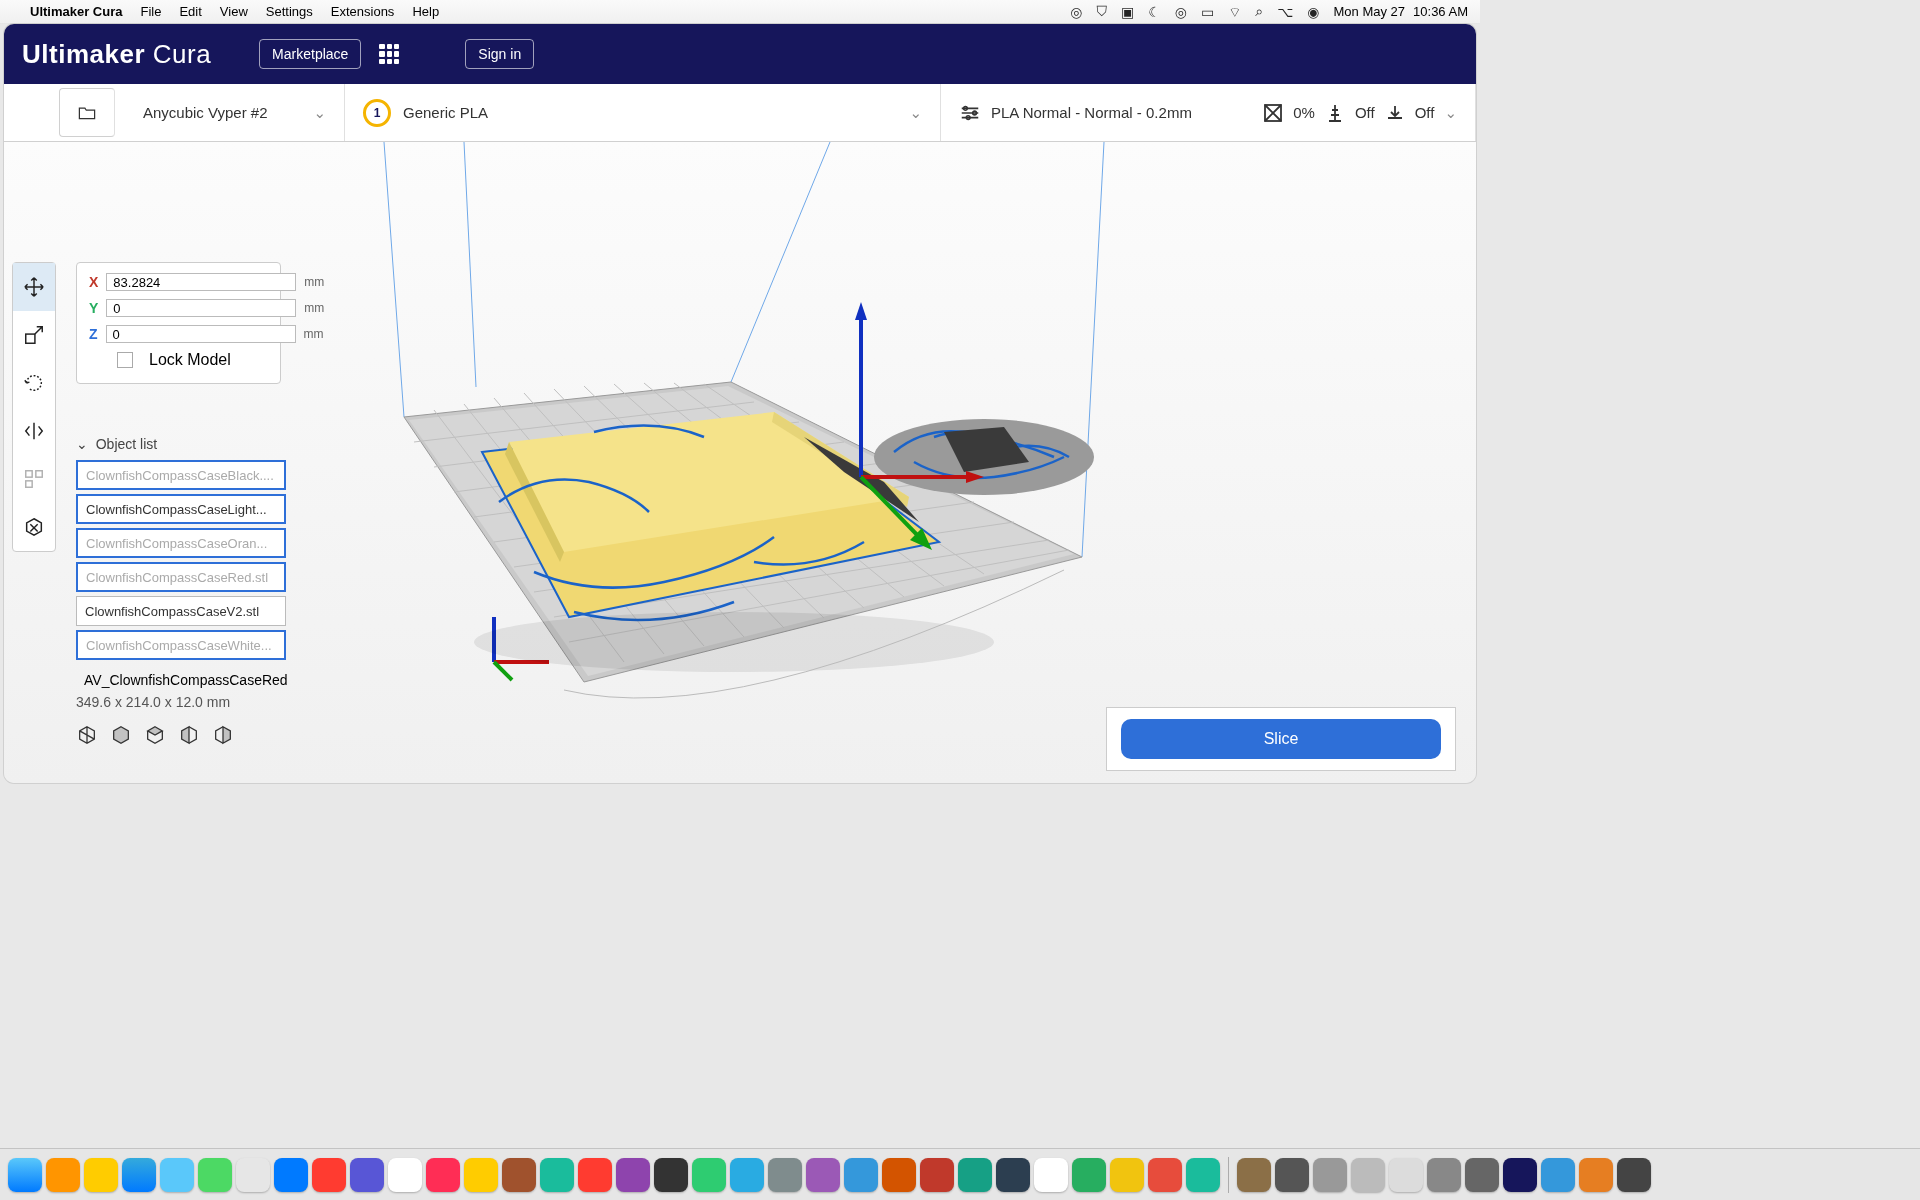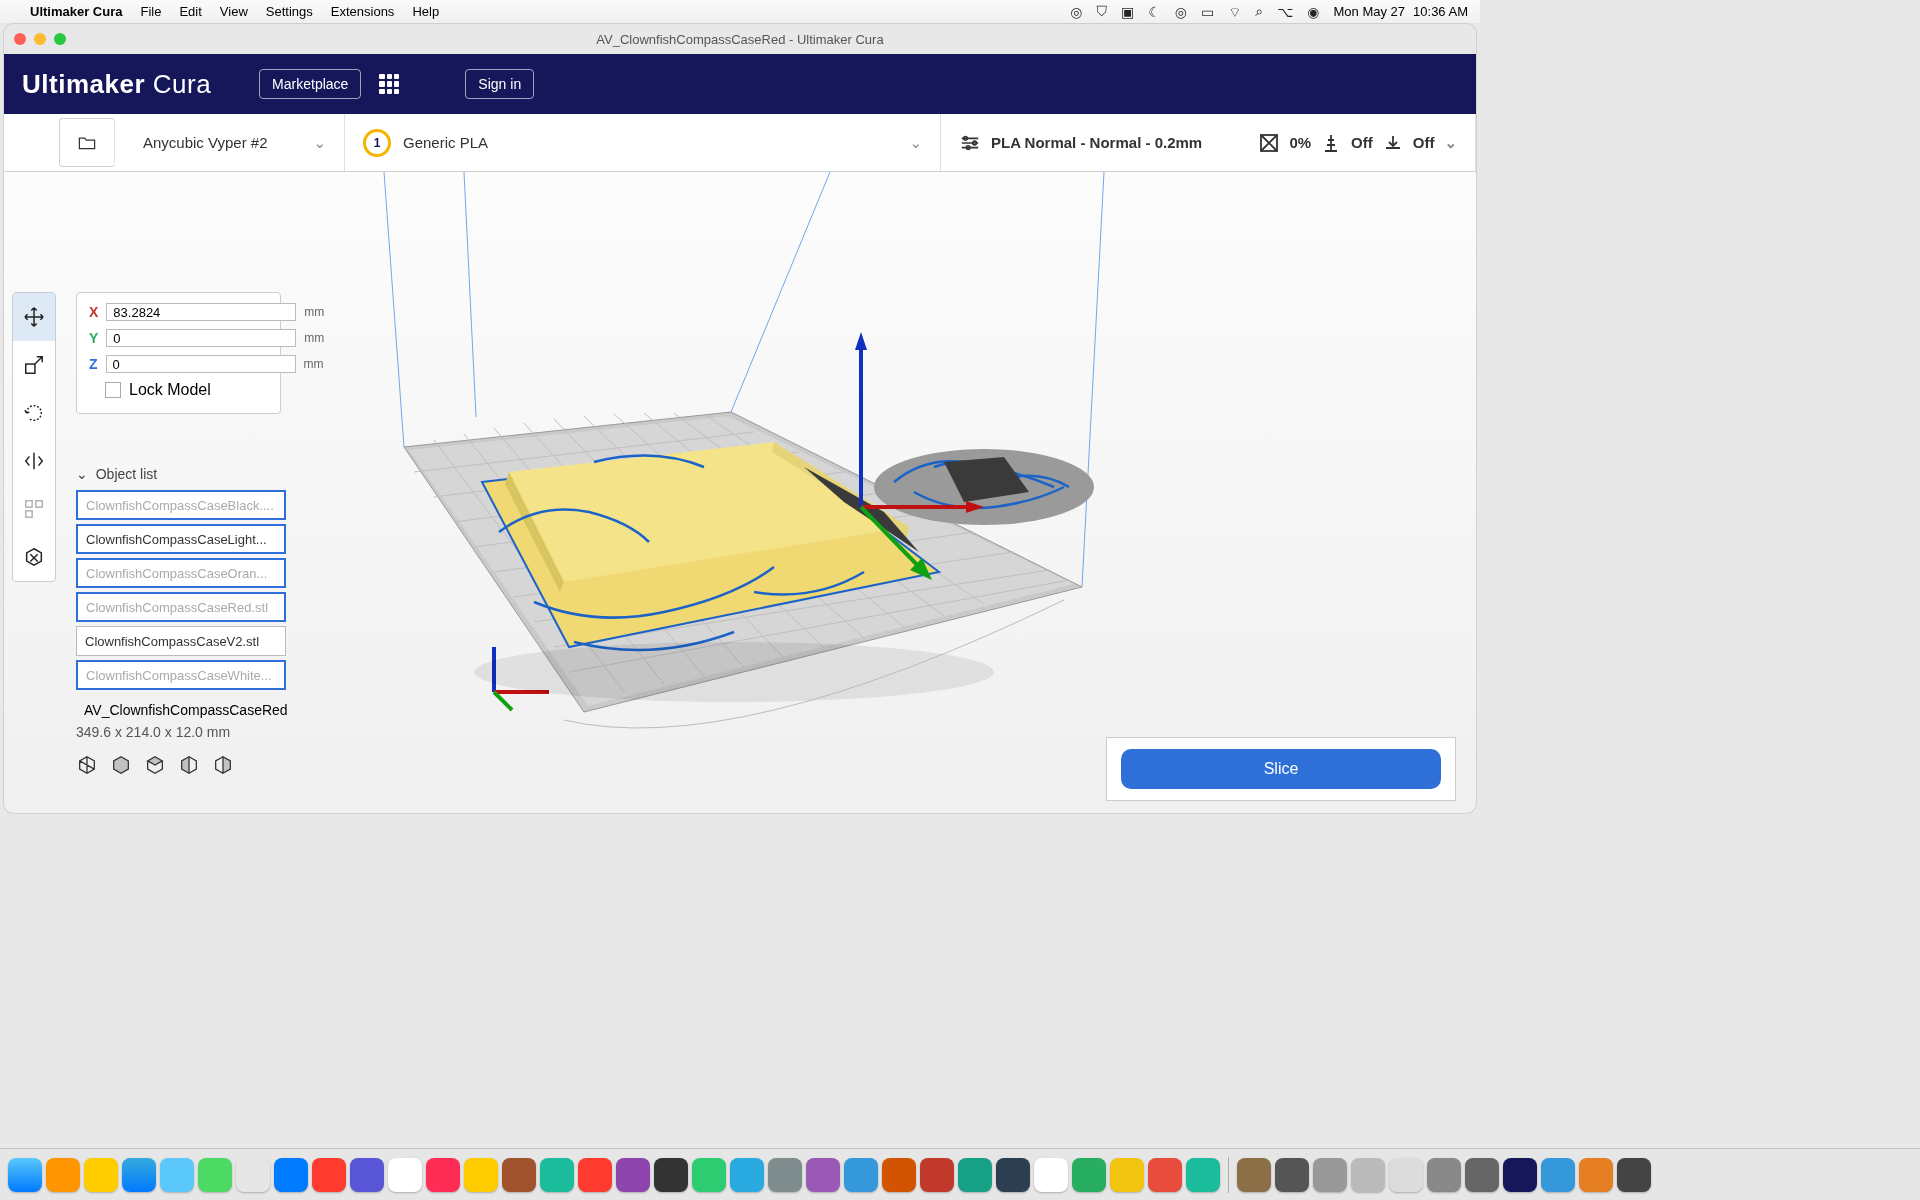--- a/index.html
+++ b/index.html
@@ -34,21 +34,21 @@
     .header-right .pill, .header-right .btn { border: 1px solid rgba(255,255,255,.6); border-radius: 4px; padding: 6px 12px; font-size: 14px; margin-left: 48px; }
     .grid-btn { width: 28px; height: 28px; display: grid; grid-template-columns: repeat(3,1fr); grid-template-rows: repeat(3,1fr); gap: 2px; padding: 4px; }
     .grid-btn span { background: #fff; border-radius: 1px; }
     
     
     .settings-strip { height: 58px; background: #fff; display: flex; align-items: stretch; border-bottom: 1px solid #d0d0d0; }
     .settings-strip .cell { display: flex; align-items: center; padding: 16px 18px; border-right: 1px solid #e0e0e0; font-size: 15px; color: #333; gap: 12px; }
     .open-file { width: 56px; justify-content: center; font-size: 22px; color: #444; margin-left: 55px; border: 1px solid #d0d0d0; margin-top: 4px; margin-bottom: 4px; margin-right: 10px; border-radius: 4px; }
     .printer-cell { width: 220px; justify-content: space-between; }
     .material-cell { flex: 1; }
-    .profile-cell { width: 535px; justify-content: space-between; font-weight: bold; }
+    .profile-cell { width: 535px; justify-content: space-between; }
     .extruder-badge { width: 28px; height: 28px; border-radius: 50%; background: #fff; border: 3px solid #f5b400; display: flex; align-items: center; justify-content: center; font-size: 12px; font-weight: 700; color: #16165b; position: relative; }
     .chev { color: #888; }
     .profile-icons { display: flex; align-items: center; gap: 10px; }
     .profile-icons svg { stroke: #333; stroke-width: 1.8; fill: none; }
     
     
     .main { position: relative; height: 641px; background: linear-gradient(#fcfcfc,#f0f0f0); }
     
     
     .left-toolbar { position: absolute; left: 8px; top: 120px; width: 44px; background: #fff; border: 1px solid #ccc; border-radius: 4px; display: flex; flex-direction: column; }
@@ -57,21 +57,21 @@
     .left-toolbar .tool.disabled { opacity: .35; }
     .left-toolbar svg { width: 22px; height: 22px; stroke: #222; stroke-width: 1.6; fill: none; }
     
     
     .transform-panel { position: absolute; left: 72px; top: 120px; width: 205px; background: #fff; border: 1px solid #ccc; border-radius: 4px; padding: 10px 12px 14px; }
     .axis-row { display: flex; align-items: center; gap: 8px; margin-bottom: 8px; }
     .axis-row .label { width: 14px; font-weight: 700; font-size: 14px; }
     .ax-x { color: #c0392b; } .ax-y { color: #27ae60; } .ax-z { color: #2e6fd8; }
     .axis-row input { flex: 1; height: 18px; border: 1px solid #bbb; padding: 0 6px; font-size: 13px; }
     .axis-row .unit { font-size: 12px; color: #666; width: 28px; text-align: right; }
-    .lock-row { display: flex; align-items: center; gap: 8px; margin-top: 6px; margin-left: 16px; }
+    .lock-row { display: flex; align-items: center; gap: 16px; margin-top: 6px; margin-left: 28px; }
     .lock-row .cb { width: 16px; height: 16px; border: 1px solid #aaa; }
     
     
     .object-panel { position: absolute; left: 72px; top: 294px; width: 210px; }
     .object-panel .header { display: flex; align-items: center; gap: 8px; font-size: 14px; color: #444; margin-bottom: 8px; }
     .object-panel .list { display: flex; flex-direction: column; gap: 4px; justify-content: flex-end; }
     .object-panel .item { height: 30px; background: #fff; border: 1px solid #bbb; display: flex; align-items: center; padding: 0 8px; font-size: 13px; color: #333; white-space: nowrap; overflow: hidden; text-overflow: ellipsis; }
     .object-panel .item.selected { border: 2px solid #2e6fd8; }
     .object-panel .item.dimmed { color: #aaa; }
     .object-panel .proj { margin-top: 12px; display: flex; align-items: center; gap: 8px; font-size: 14px; }
@@ -120,28 +120,20 @@
     <span class="icon">◉</span>
     <span class="clock">
       <span>Mon May 27</span>
       <span>10:36 AM</span>
     </span>
   </div>
 </div>
 
 <div class="window-shell">
 
-  <div class="titlebar">
-    <div class="traffic">
-      <span class="t-red"></span>
-      <span class="t-yel"></span>
-      <span class="t-grn"></span>
-    </div>
-    <span class="title">AV_ClownfishCompassCaseRed - Ultimaker Cura</span>
-  </div>
 
   <div class="app-header">
     <div class="brand">
       <b>Ultimaker</b>
       <span>Cura</span>
     </div>
     <div class="header-right">
       <div class="pill">Marketplace</div>
       <div class="grid-btn">
         <span></span>

